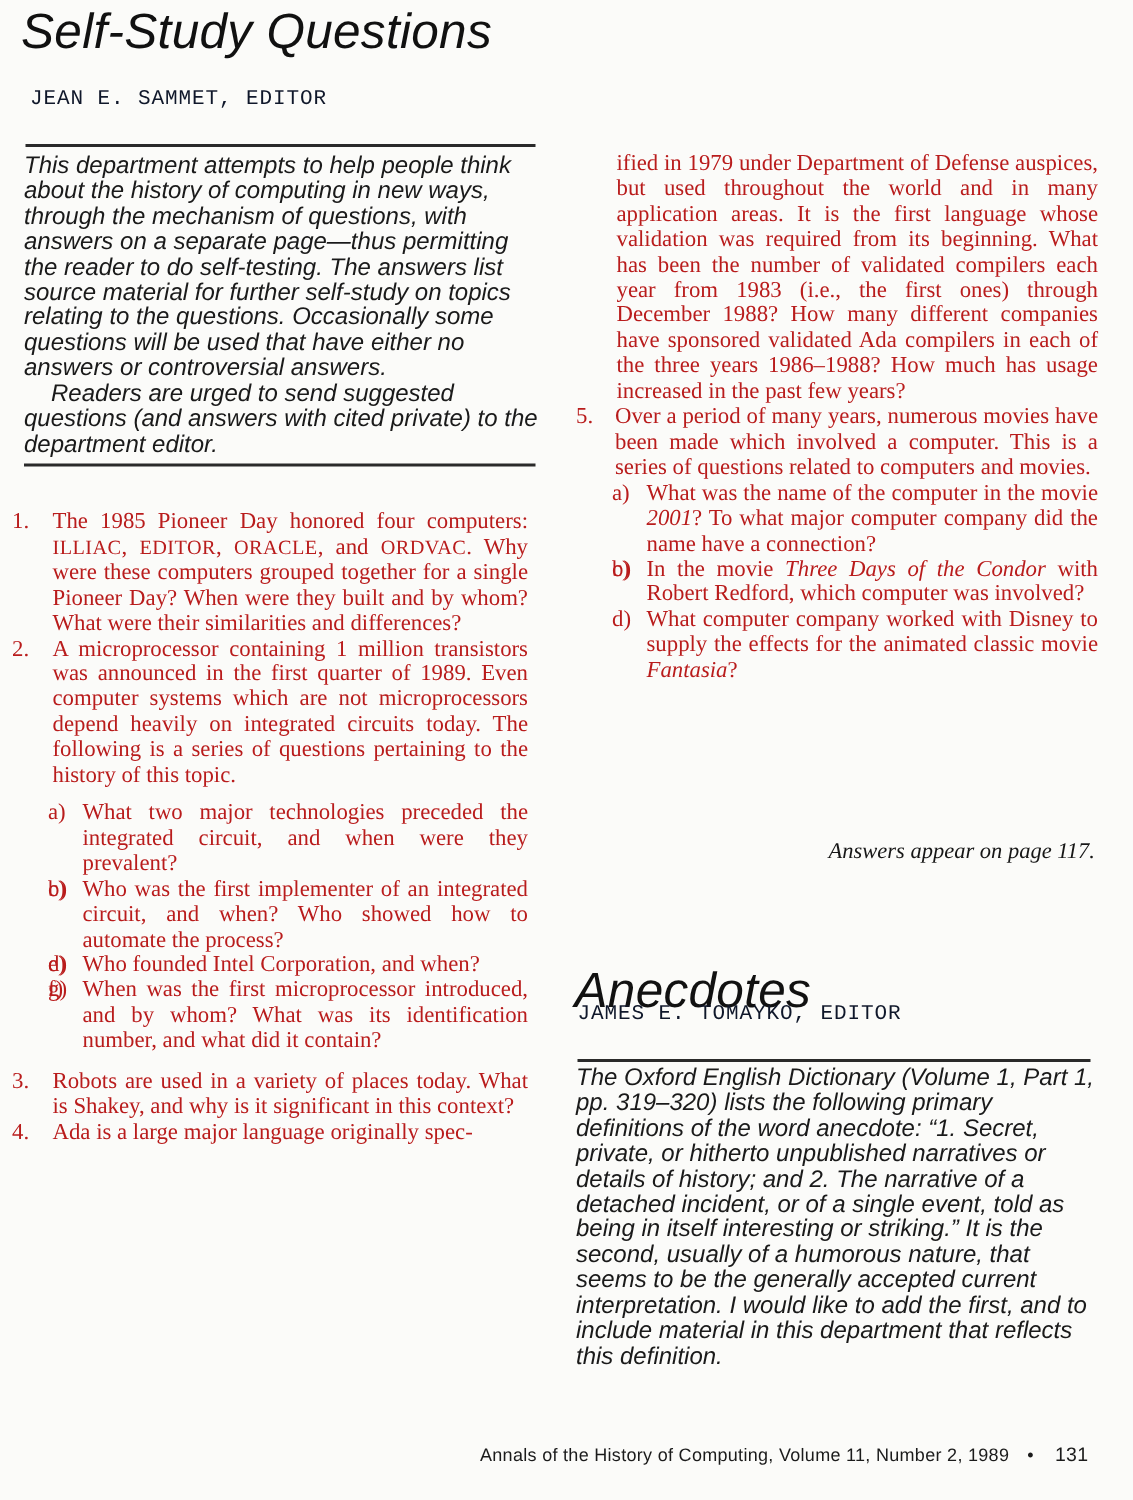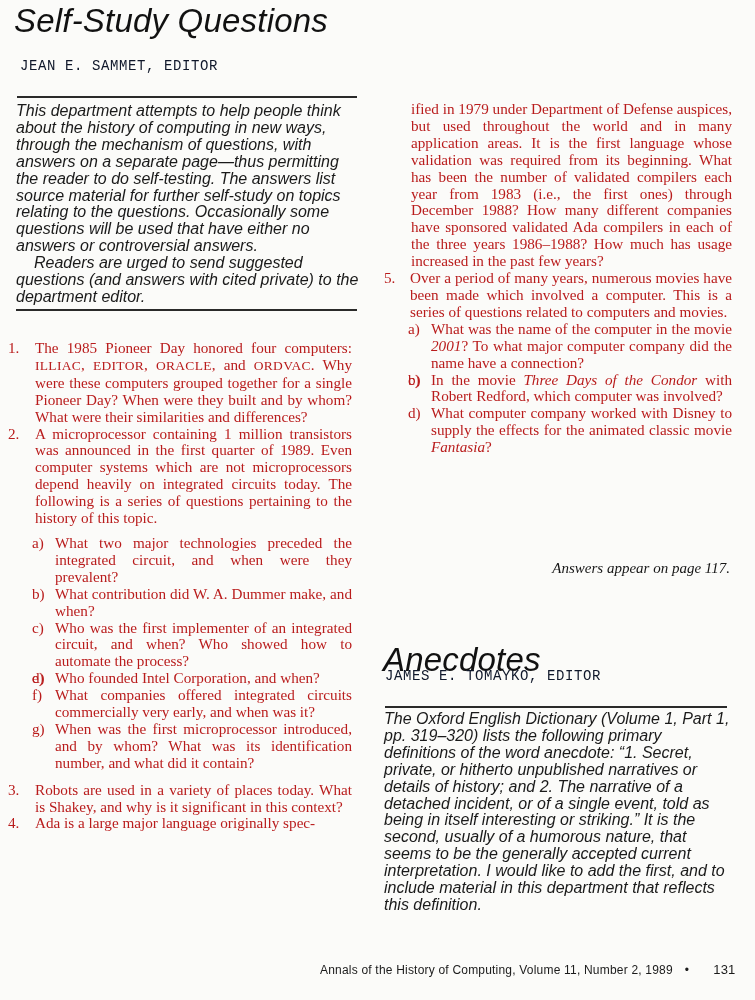--- a/index.html
+++ b/index.html
@@ -24,21 +24,21 @@
     font-family:"Liberation Serif", serif; font-size:15.2px; line-height:16.9px;
     color:#b91c1c; text-align:justify;
   }
   .q { position:relative; padding-left:35px; margin:0; }
   .q .num { position:absolute; left:8px; top:0; }
   .sub { position:relative; padding-left:55px; margin:0; }
   .sub .lbl { position:absolute; left:32px; top:0; }
   .sc { font-variant:small-caps; font-size:13.5px; letter-spacing:0.3px; }
   .answers { font-family:"Liberation Serif", serif; font-style:italic; font-size:15px; text-align:right; }
   .footer { font-family:"Liberation Sans", sans-serif; font-size:12px; color:#1b1b1b; white-space:nowrap; letter-spacing:0.2px;}
-  .footer .page { font-size:13px; margin-left:24px;text-align:center; }
+  .footer .page { font-size:13px; margin-left:14px;text-align:center; }
   .footer .dot { margin-left:12px; }
 </style>
 </head>
 <body>
 
 <div class="abs dept-title" style="left:14px; top:2px;">Self-Study Questions</div>
 <div class="abs editor" style="left:20px; top:58px;">JEAN E. SAMMET, EDITOR</div>
 
 <div class="abs rule" style="left:17px; top:96px; width:340px;"></div>
 <div class="abs intro" style="left:16px; top:103px; width:345px;">
@@ -53,25 +53,25 @@
     <span class="num">1.</span>
     <span>The 1985 Pioneer Day honored four computers: </span><span class="sc">ILLIAC</span><span>, </span><span class="sc">EDITOR</span><span>, </span><span class="sc">ORACLE</span><span>, and </span><span class="sc">ORDVAC</span><span>. Why were these computers grouped together for a single Pioneer Day? When were they built and by whom? What were their similarities and differences?</span>
   </div>
 
   <div class="q">
     <span class="num">2.</span>
     <span>A microprocessor containing 1 million transistors was announced in the first quarter of 1989. Even computer systems which are not microprocessors depend heavily on integrated circuits today. The following is a series of questions pertaining to the history of this topic.</span>
   </div>
   <div style="height:8px"></div>
   <div class="sub"><span class="lbl">a)</span><span>What two major technologies preceded the integrated circuit, and when were they prevalent?</span></div>
-  <div class="sub"><span class="lbl">b)</span><span>What contribution did W. A. Dummer make, and when?</span></div>
+  <div class="sub"><span class="lbl">b)</span></div>
   <div class="sub"><span class="lbl">c)</span><span>Who was the first implementer of an integrated circuit, and when? Who showed how to automate the process?</span></div>
   <div class="sub"><span class="lbl">d)</span></div>
   <div class="sub"><span class="lbl">e)</span><span>Who founded Intel Corporation, and when?</span></div>
-  <div class="sub"><span class="lbl">f)</span><span>What companies offered integrated circuits commercially very early, and when was it?</span></div>
+  <div class="sub"><span class="lbl">f)</span></div>
   <div class="sub"><span class="lbl">g)</span><span>When was the first microprocessor introduced, and by whom? What was its identification number, and what did it contain?</span></div>
   <div style="height:10px"></div>
 
   <div class="q">
     <span class="num">3.</span>
     <span>Robots are used in a variety of places today. What is Shakey, and why is it significant in this context?</span>
   </div>
 
   <div class="q">
     <span class="num">4.</span>

